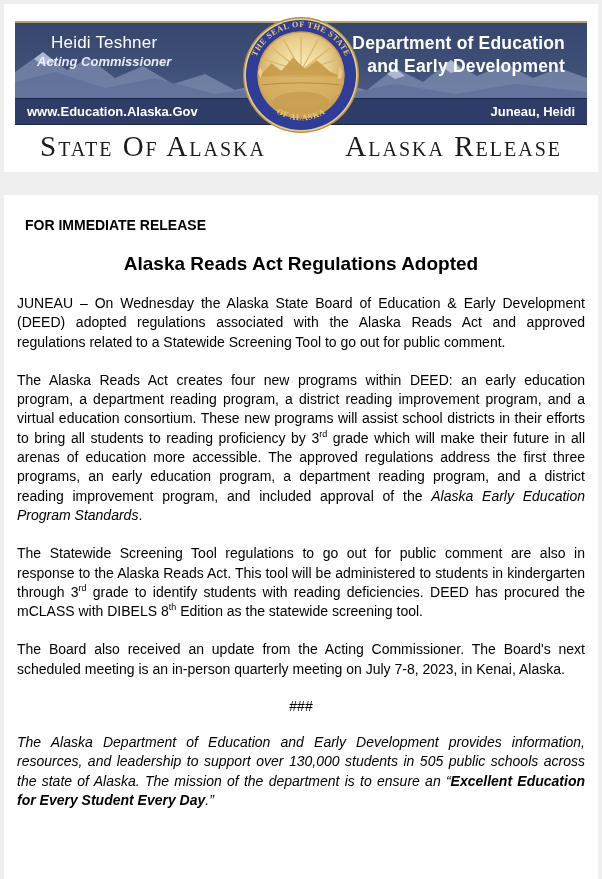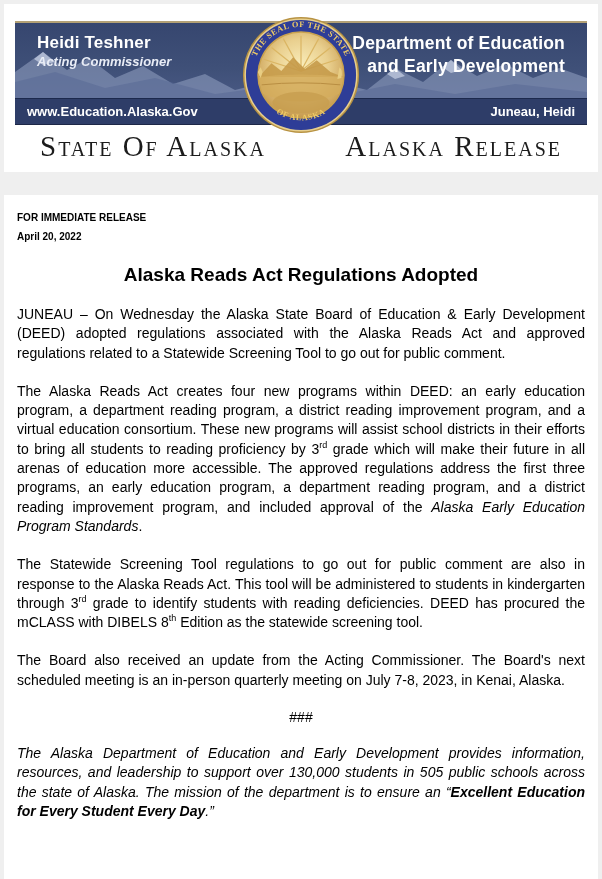--- a/index.html
+++ b/index.html
@@ -18,21 +18,21 @@
   .banner {
     position: absolute; left: 11px; right: 11px; top: 17px; height: 104px;
     background: linear-gradient(180deg,
       var(--band_blue_top, #36466f) 0%, #3f5078 45%, var(--band_blue_bottom, #4a5a85) 78%, #41517c 100%);
     border-top: 2px solid var(--band_gold_line, #b3a176);
     border-bottom: 1px solid #1d2747;
   }
   .mountains { position: absolute; left: 0; right: 0; bottom: 26px; width: 100%; height: 58px; display: block; }
 
   .commissioner { position: absolute; top: 10px; left: 22px; color: #fff; }
-  .commissioner .name { font-size: 17px; font-weight: 700; letter-spacing: .2px; }
+  .commissioner .name { font-size: 17px; font-weight: 400; letter-spacing: .2px; text-align: center; }
   .commissioner .role { font-size: 13px; font-style: italic; font-weight: 700; color: #e9edf6; margin-top: 1px; }
 
   .dept { position: absolute; top: 9px; right: 22px; text-align: right; color: #fff;
           font-size: 17.5px; font-weight: 600; line-height: 23px; letter-spacing: .2px; }
 
   .banner-strip {
     position: absolute; left: 0; right: 0; bottom: 0; height: 26px;
     background: var(--band_strip, #2e3d68);
     border-top: 1px solid rgba(15,25,55,.55);
     display: flex; align-items: center; justify-content: space-between;
@@ -49,21 +49,21 @@
     display: flex; justify-content: space-between; align-items: center;
     padding: 0 36px;
     font-family: "Liberation Serif", serif; font-variant: small-caps;
     font-size: 29px; font-weight: 500; letter-spacing: 2px; color: #1c1c1c;
   }
 
   .gap { height: 23px; }
 
   
   .main-card { height: 684px; padding: 13px 13px 30px; color: #000; }
-  .release-tag, .release-date { margin: 0; font-size: 10px; font-weight: 700; line-height: 19px; }
+  .release-tag, .release-date { margin: 8px; font-size: 14px; font-weight: 700; line-height: 19px; }
   .title { margin: 17px 0 0; font-size: 19px; font-weight: 700; text-align: center;
            line-height: 23px; }
   .body-p { margin: 19px 0 0; font-size: 14px; line-height: 19.3px; text-align: justify; }
   .body-p sup { font-size: 9px; line-height: 0; vertical-align: super; }
   .divider { margin: 19px 0 0; font-size: 14px; text-align: center; }
   .boilerplate em { font-style: italic; }
   em.bold { font-weight: 700; }
   .media strong { font-weight: 700; }
   .link { color: var(--link_blue, #0563c1); text-decoration: underline; }
 </style>
@@ -138,21 +138,20 @@
     <div class="masthead">
       <span class="mast-left">State Of Alaska</span>
       <span class="mast-right">Alaska Release</span>
     </div>
   </div>
 
   <div class="gap"></div>
 
   <div class="card main-card">
     <p class="release-tag">FOR IMMEDIATE RELEASE</p>
-    <p class="release-date">April 20, 2022</p>
 
     <h1 class="title">Alaska Reads Act Regulations Adopted</h1>
 
     <p class="body-p">JUNEAU – On Wednesday the Alaska State Board of Education &amp; Early Development (DEED) adopted regulations associated with the Alaska Reads Act and approved regulations related to a Statewide Screening Tool to go out for public comment.</p>
 
     <p class="body-p"><span>The Alaska Reads Act creates four new programs within DEED: an early education program, a department reading program, a district reading improvement program, and a virtual education consortium. These new programs will assist school districts in their efforts to bring all students to reading proficiency by 3</span><sup>rd</sup><span> grade which will make their future in all arenas of education more accessible. The approved regulations address the first three programs, an early education program, a department reading program, and a district reading improvement program, and included approval of the </span><em>Alaska Early Education Program Standards</em><span>.</span></p>
 
     <p class="body-p"><span>The Statewide Screening Tool regulations to go out for public comment are also in response to the Alaska Reads Act. This tool will be administered to students in kindergarten through 3</span><sup>rd</sup><span> grade to identify students with reading deficiencies. DEED has procured the mCLASS with DIBELS 8</span><sup>th</sup><span> Edition as the statewide screening tool.</span></p>
 
     <p class="body-p">The Board also received an update from the Acting Commissioner. The Board's next scheduled meeting is an in-person quarterly meeting on July 7-8, 2023, in Kenai, Alaska.</p>

